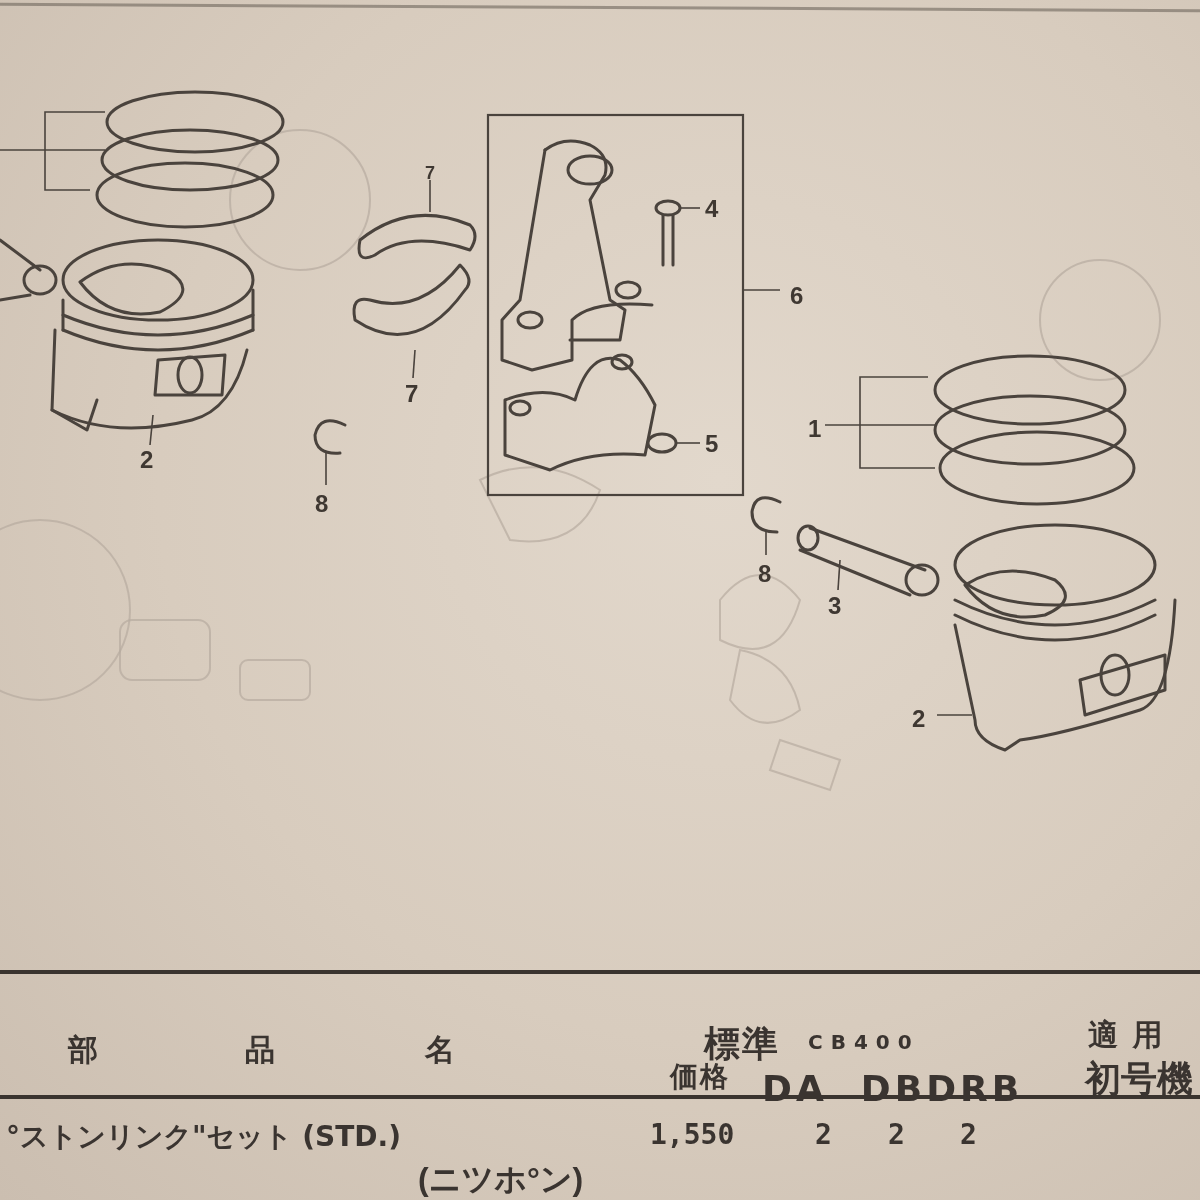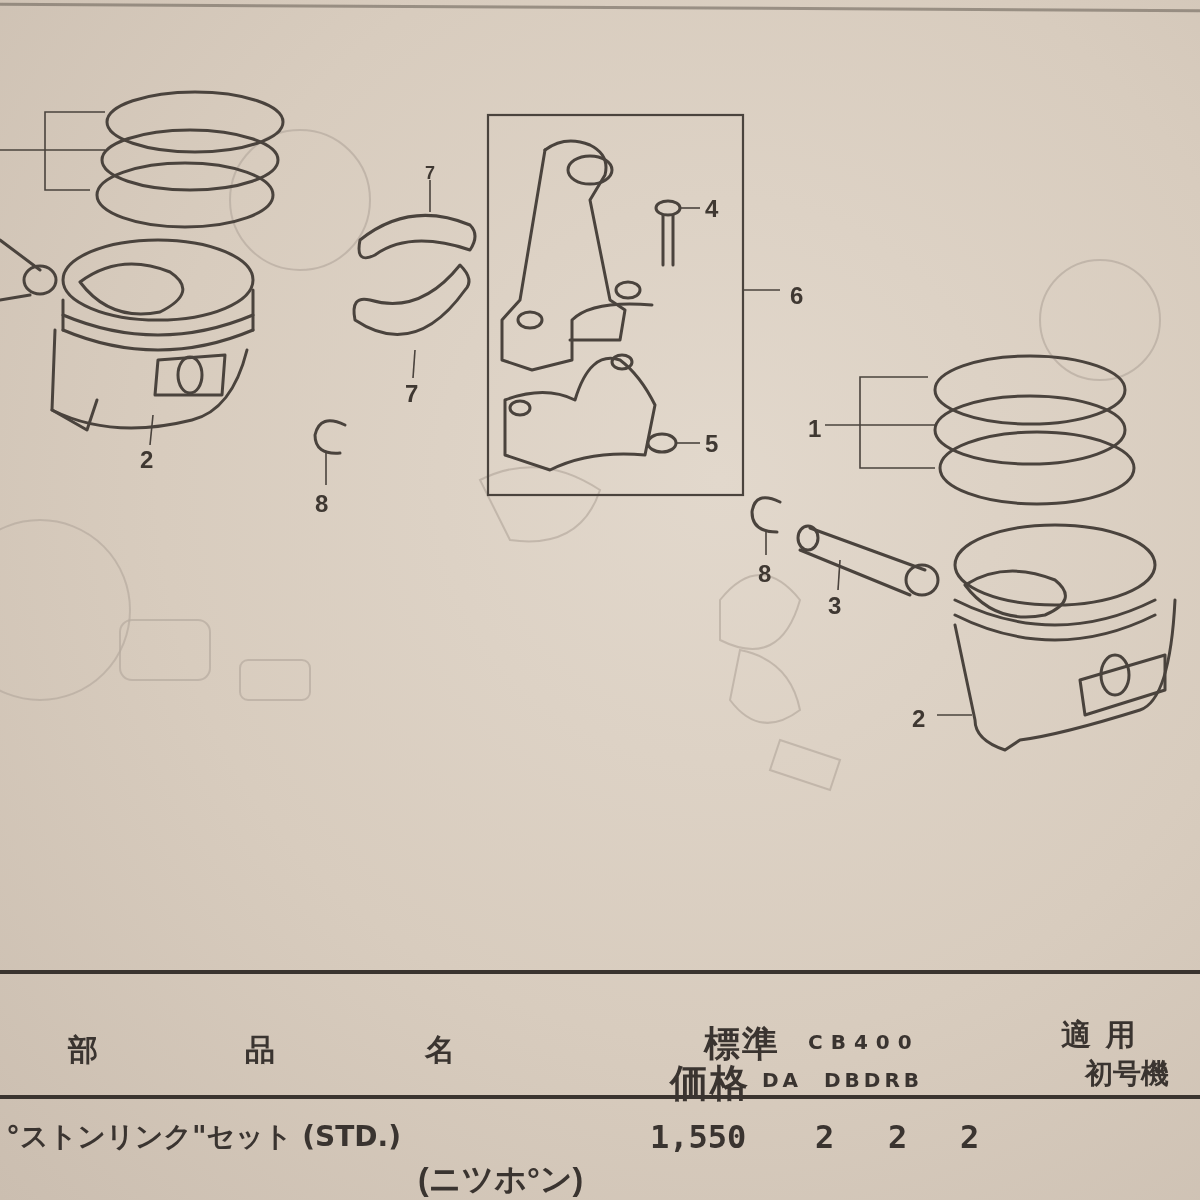--- a/index.html
+++ b/index.html
@@ -27,21 +27,21 @@
   }
   .table-rule {
     position: absolute; left: 0; width: 1200px; height: 4px; background: #3a342f;
   }
   .hdr {
     position: absolute; font-family: "DejaVu Sans", sans-serif; font-weight: bold;
     color: #3a3430; font-size: 30px; letter-spacing: 2px;
   }
   .cell {
     position: absolute; font-family: "DejaVu Sans Mono", monospace;
-    font-weight: bold; color: #3a3430; font-size: 32px;
+    font-weight: bold; color: #3a3430; font-size: 28px;
   }
 </style>
 </head>
 <body>
 
 <div class="page">
   <div class="top-line"></div>
 
   <svg class="diagram" viewBox="0 0 1200 960">
 
@@ -157,27 +157,27 @@
   <span class="callout" style="left:758px;top:560px">8</span>
 
   <div class="table-rule" style="top:970px"></div>
   <div class="table-rule" style="top:1095px"></div>
 
   <span class="hdr" style="left:68px;top:1030px">部</span>
   <span class="hdr" style="left:245px;top:1030px">品</span>
   <span class="hdr" style="left:425px;top:1030px">名</span>
 
   <span class="hdr" style="left:704px;top:1020px;font-size:36px">標準</span>
-  <span class="hdr" style="left:670px;top:1058px;font-size:38px">価格</span>
+  <span class="hdr" style="left:670px;top:1058px;font-size:28px">価格</span>
 
   <span class="hdr" style="left:808px;top:1030px;font-family:'DejaVu Sans',sans-serif;letter-spacing:8px;font-size:20px">CB400</span>
-  <span class="hdr" style="left:762px;top:1068px;font-size:20px;letter-spacing:4px;white-space:pre">DA  DBDRB</span>
+  <span class="hdr" style="left:762px;top:1068px;font-size:36px;letter-spacing:4px;white-space:pre">DA  DBDRB</span>
 
-  <span class="hdr" style="left:1061px;top:1015px">適 用</span>
-  <span class="hdr" style="left:1085px;top:1055px;font-size:28px;letter-spacing:0">初号機</span>
+  <span class="hdr" style="left:1088px;top:1015px">適 用</span>
+  <span class="hdr" style="left:1085px;top:1055px;font-size:36px;letter-spacing:0">初号機</span>
 
   <div>
     <span class="cell" style="left:6px;top:1118px;font-family:'DejaVu Sans',sans-serif;font-size:28px;white-space:pre">°ストンリンク"セット (STD.)</span>
     <span class="cell" style="left:418px;top:1158px;font-family:Liberation Sans, sans-serif;font-size:32px">(ニツホ°ン)</span>
     <span class="cell" style="left:650px;top:1118px">1,550</span>
     <span class="cell" style="left:815px;top:1118px">2</span>
     <span class="cell" style="left:888px;top:1118px">2</span>
     <span class="cell" style="left:960px;top:1118px">2</span>
   </div>
 </div>

